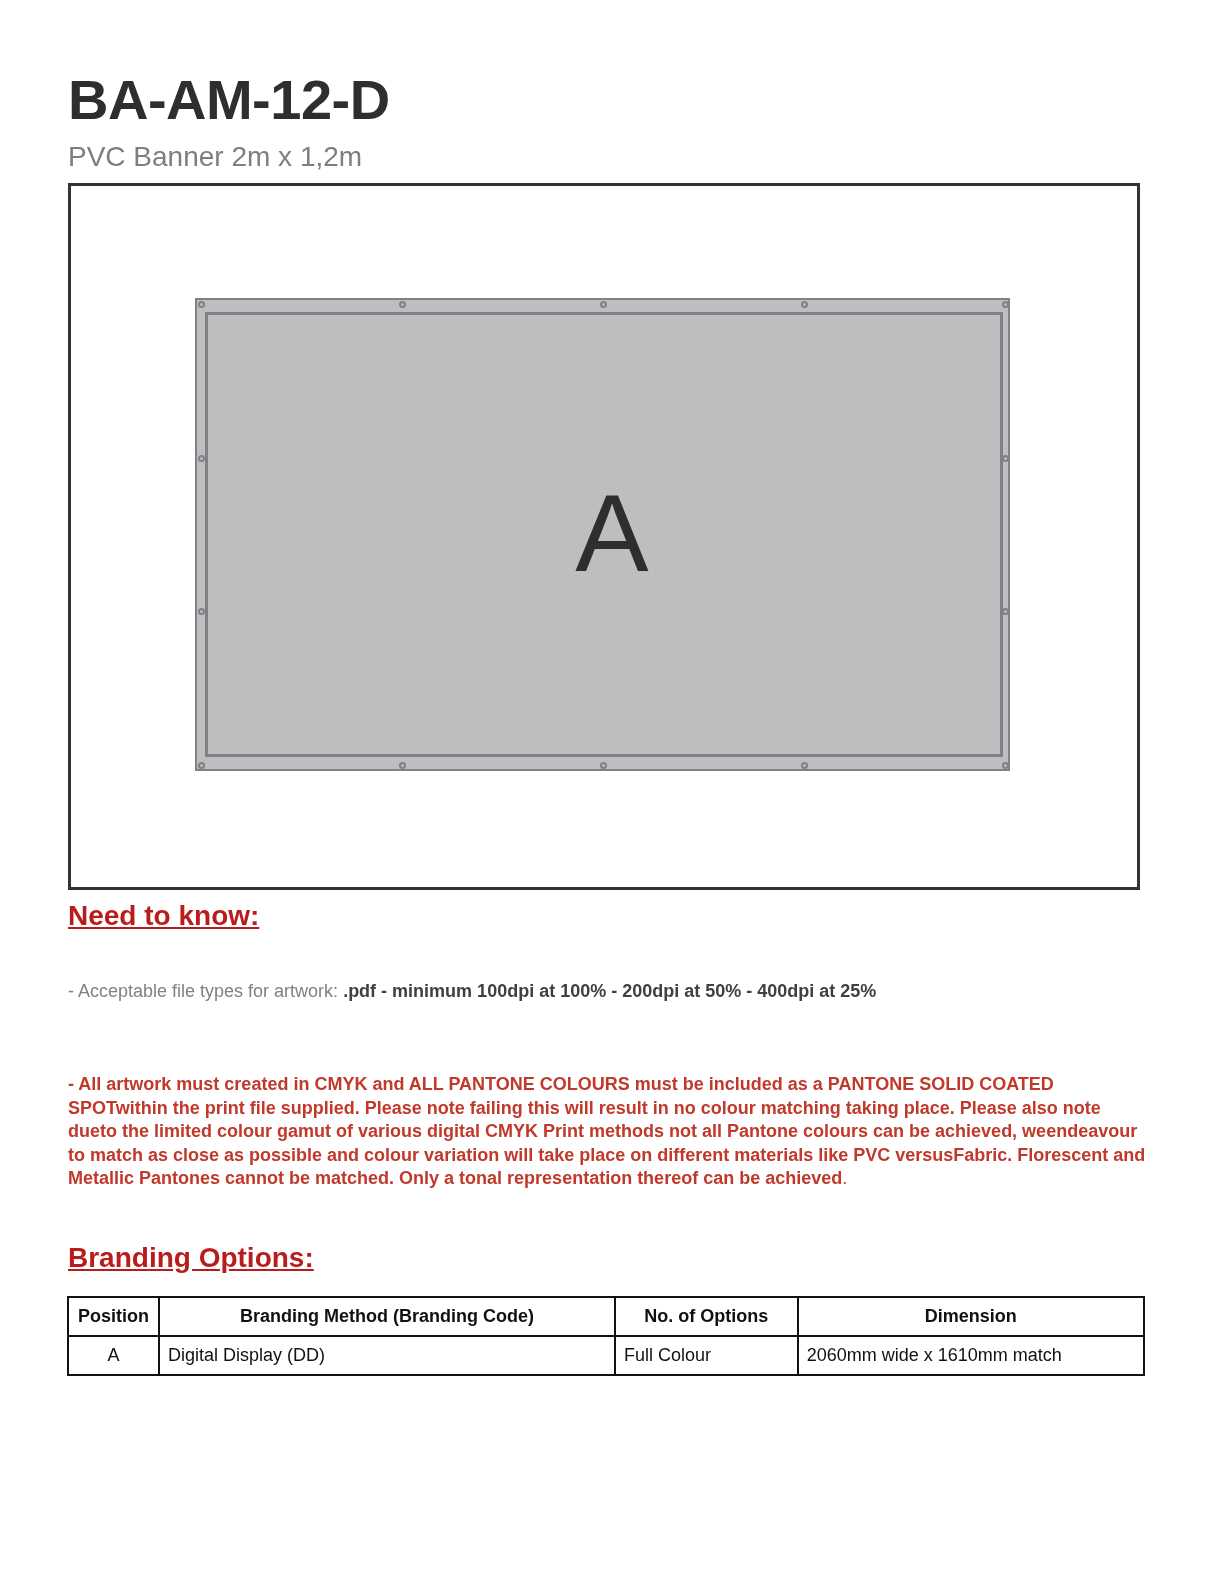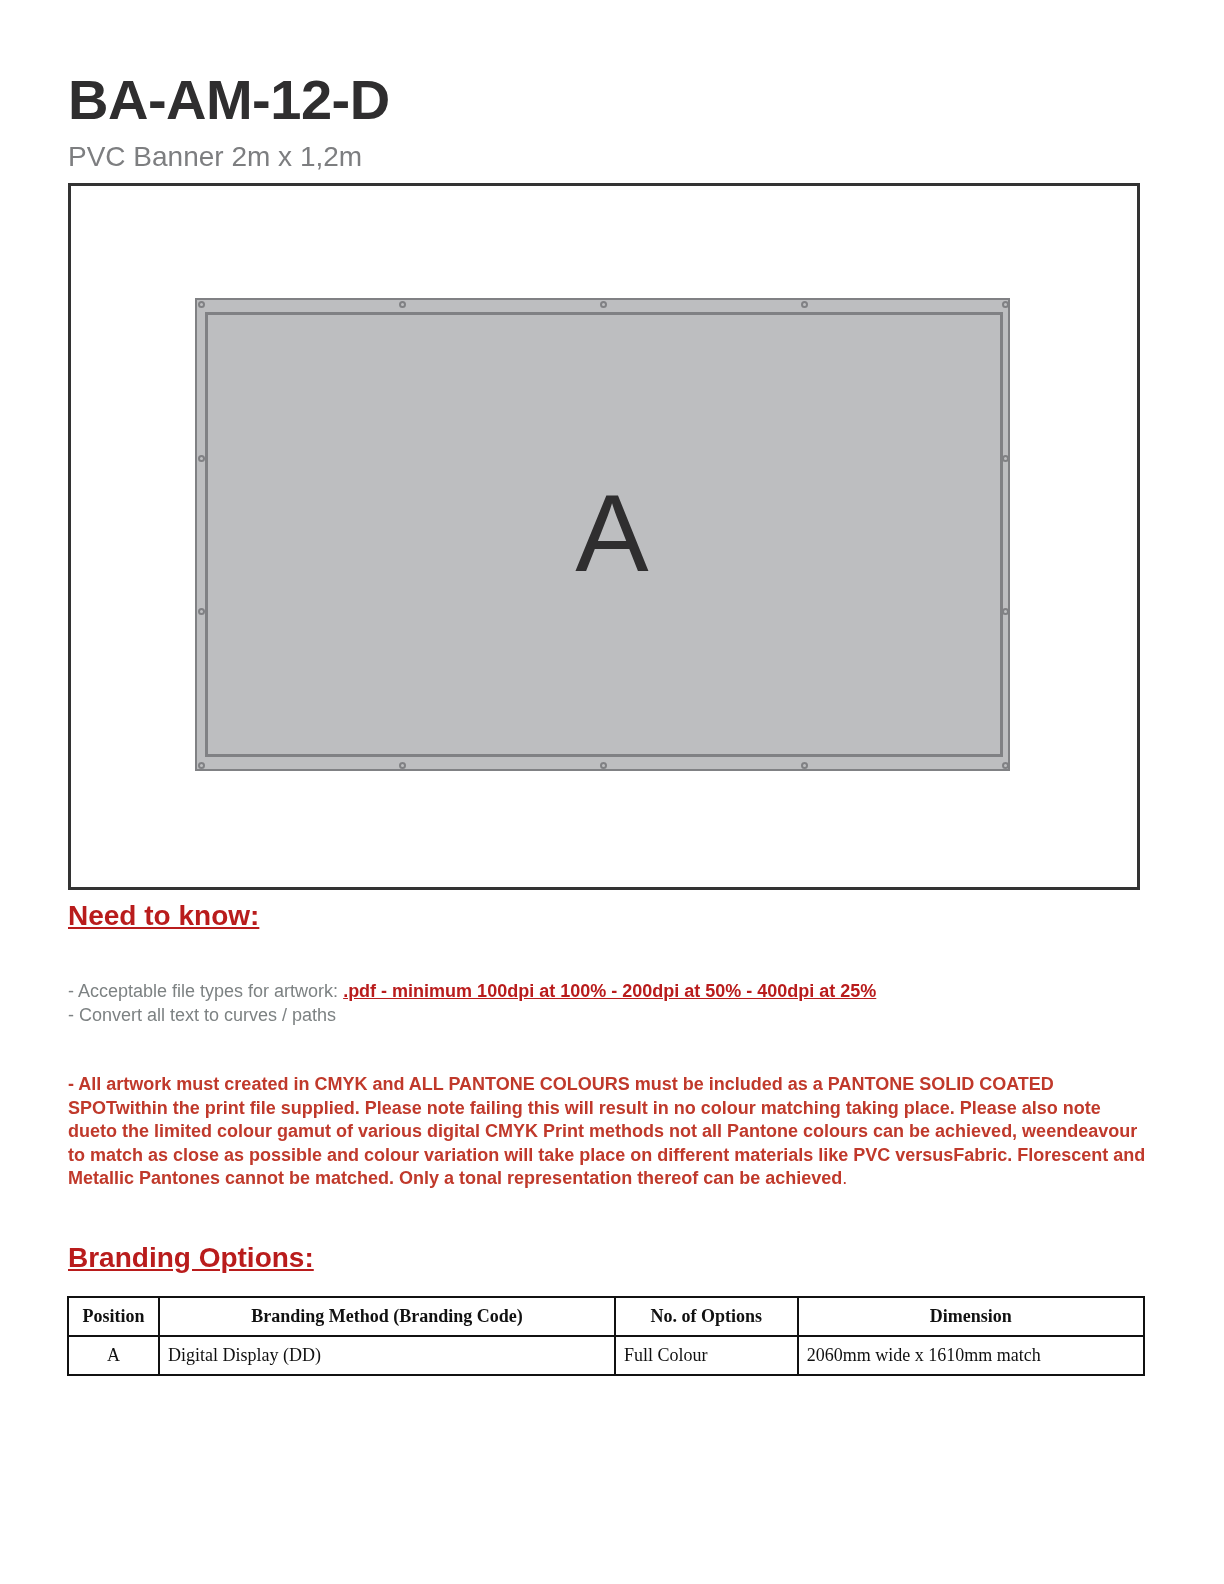--- a/index.html
+++ b/index.html
@@ -6,25 +6,25 @@
   body { width: 1224px; height: 1584px; position: relative; font-family: "Liberation Sans", sans-serif; overflow: hidden; }
   .title { position: absolute; left: 68px; top: 72px; font-size: 56px; font-weight: bold; color: #2f2e2f; letter-spacing: -0.5px; line-height: 1; margin: 0; }
   .subtitle { position: absolute; left: 68px; top: 143px; font-size: 28px; color: #7d7e80; line-height: 1; }
   .frame { position: absolute; left: 68px; top: 183px; width: 1066px; height: 701px; border: 3px solid #333333; }
   .banner { position: absolute; left: 195px; top: 298px; width: 815px; height: 473px; background: #bdbec0; border: 2px solid #808184; box-sizing: border-box; }
   .banner-inner { position: absolute; left: 205px; top: 312px; width: 798px; height: 445px; border: 3px solid #808184; box-sizing: border-box; }
   .grommet { position: absolute; width: 7px; height: 7px; border: 2px solid #808184; border-radius: 50%; background: #bdbec0; box-sizing: border-box; }
   .pos-label { position: absolute; left: 0; width: 1224px; top: 478px; text-align: center; font-size: 110px; color: #2f2e2f; line-height: 1; }
   .section-heading { position: absolute; left: 68px; font-size: 28px; font-weight: bold; color: #b91c1c; text-decoration: underline; line-height: 1; }
   .notes { position: absolute; left: 68px; top: 980px; font-size: 18px; color: #7d8283; line-height: 23.5px; }
-  .notes b { font-weight: bold; color: #b91c1c; text-decoration: underline; }
+  .notes b { font-weight: bold; color: #404040; }
   .warning { position: absolute; left: 68px; top: 1073px; width: 1080px; font-size: 18px; font-weight: bold; color: #c0392b; line-height: 23.5px; }
   .warning .tail { font-weight: normal; }
   table.branding { position: absolute; left: 67px; top: 1296px; width: 1078px; border-collapse: collapse; font-size: 18px; color: #111; }
-  table.branding th, table.branding td { border: 2px solid #111; height: 37px; padding: 0 8px; font-family: Liberation Serif, serif; }
+  table.branding th, table.branding td { border: 2px solid #111; height: 37px; padding: 0 8px; }
   table.branding th { font-weight: bold; text-align: center; }
   table.branding td { text-align: left; }
   table.branding td.center { text-align: center; }
 </style>
 </head>
 <body>
 
 <h1 class="title">BA-AM-12-D</h1>
 <div class="subtitle">PVC Banner 2m x 1,2m</div>
 
@@ -48,21 +48,20 @@
     <div class="grommet" style="left: 197.5px; top: 607.5px;"></div>
     <div class="grommet" style="left: 1001.5px; top: 607.5px;"></div>
   </div>
 
 <div class="pos-label">A</div>
 
 <div class="section-heading" style="top:902px;">Need to know:</div>
 
 <div class="notes">
   <div><span>- Acceptable file types for artwork: </span><b>.pdf - minimum 100dpi at 100% - 200dpi at 50% - 400dpi at 25%</b></div>
-  <div><span>- Convert all text to curves / paths</span></div>
 </div>
 
 <div class="warning"><span>- All artwork must created in CMYK and ALL PANTONE COLOURS must be included as a PANTONE SOLID COATED SPOTwithin the print file supplied. Please note failing this will result in no colour matching taking place. Please also note dueto the limited colour gamut of various digital CMYK Print methods not all Pantone colours can be achieved, weendeavour to match as close as possible and colour variation will take place on different materials like PVC versusFabric. Florescent and Metallic Pantones cannot be matched. Only a tonal representation thereof can be achieved</span><span class="tail">.</span></div>
 
 <div class="section-heading" style="top:1244px;">Branding Options:</div>
 
 <table class="branding">
   <colgroup>
     <col style="width:91px">
       <col style="width:457px">

